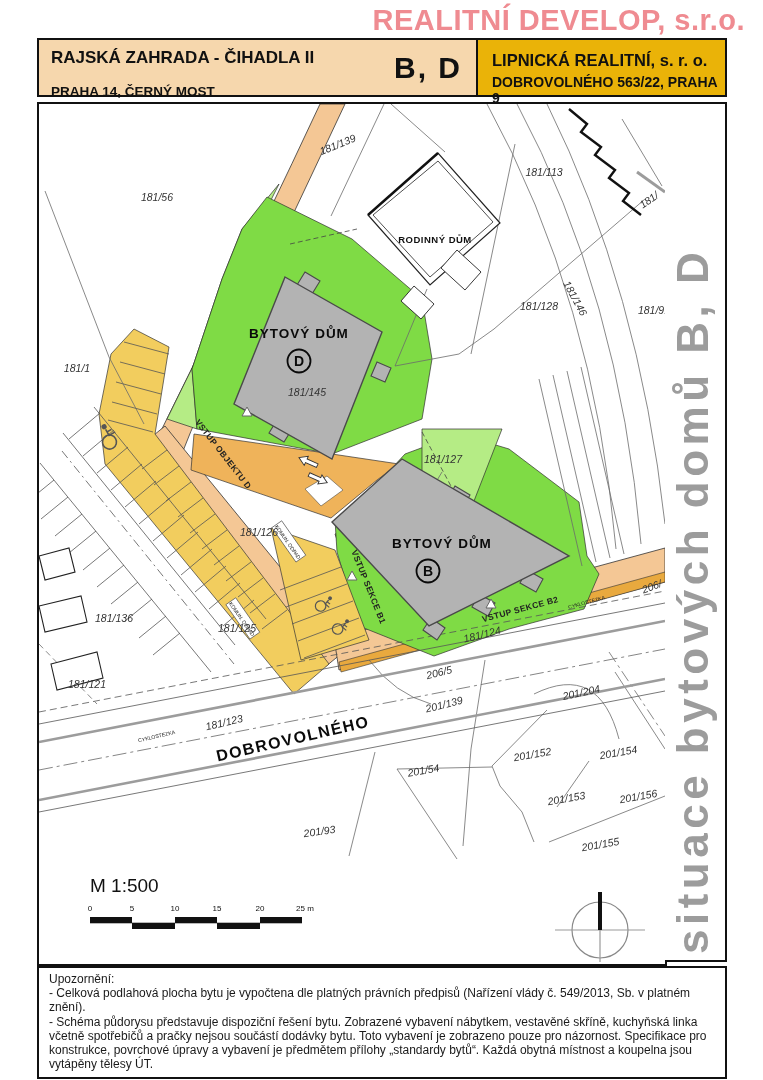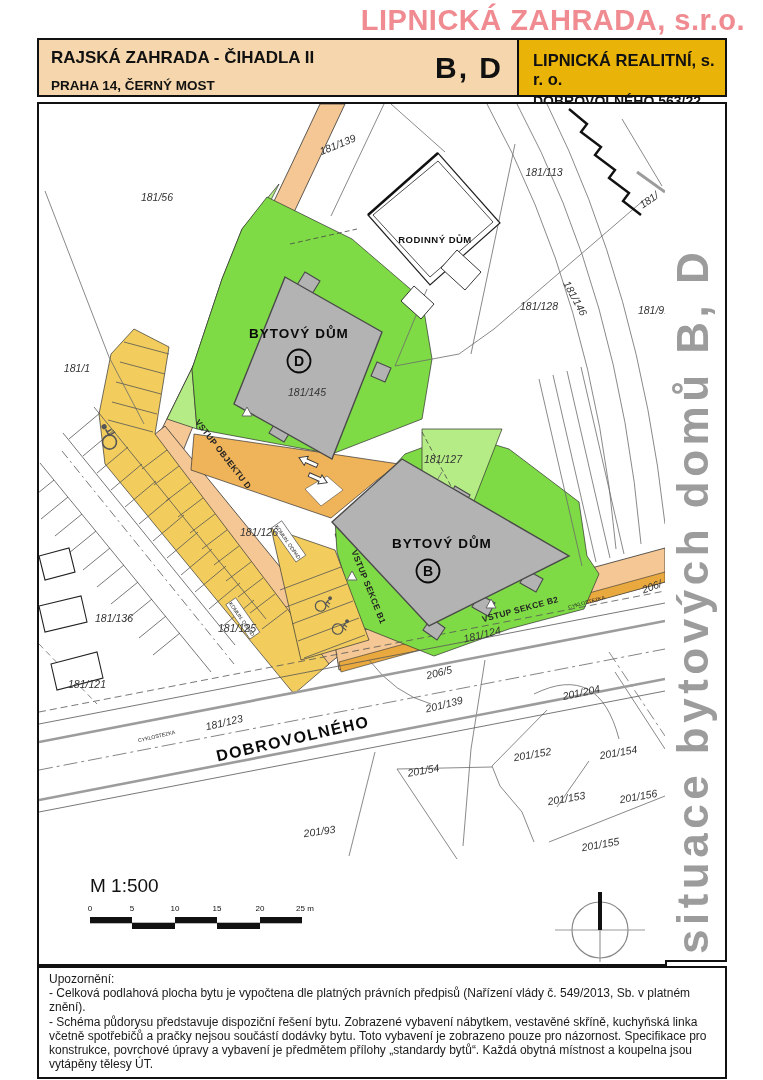--- a/index.html
+++ b/index.html
@@ -2,24 +2,24 @@
 <html><head>
 <meta charset="utf-8">
 <style>
   html,body{margin:0;padding:0;background:#fff;}
   .page{position:relative;width:763px;height:1080px;background:#fff;overflow:hidden;
         font-family:"Liberation Sans",sans-serif;color:#111;}
   .company-header{position:absolute;top:4px;right:18px;font-size:29px;font-weight:bold;
         color:#ef8b91;letter-spacing:.5px;white-space:nowrap;}
   .title-block{position:absolute;left:37px;top:38px;width:690px;height:59px;
         border:2px solid #111;display:flex;box-sizing:border-box;}
-  .tb-left{position:relative;width:478px;background:#f6d7ad;box-sizing:border-box;
+  .tb-left{position:relative;width:437px;background:#f6d7ad;box-sizing:border-box;
         padding:7px 0 0 12px;}
   .tb-title{font-size:17px;font-weight:bold;line-height:1.25;}
-  .tb-sub{font-size:13.5px;font-weight:bold;margin-top:10px;}
+  .tb-sub{font-size:13.5px;font-weight:bold;margin-top:16px;}
   .tb-codes{position:absolute;right:14px;top:50%;transform:translateY(-50%);
         font-size:30px;font-weight:bold;letter-spacing:2px;}
   .tb-right{flex:1;background:#eab308;border-left:2px solid #111;box-sizing:border-box;
         padding:11px 0 0 14px;}
   .tb-realtor{font-size:16.5px;font-weight:bold;}
   .tb-address{font-size:14px;font-weight:bold;margin-top:4px;}
   .map-box{position:absolute;left:37px;top:102px;width:626px;height:860px;
         border:2px solid #111;box-sizing:content-box;background:#fff;}
   .sidebar-strip{position:absolute;left:665px;top:102px;width:62px;height:860px;
         border:2px solid #111;border-left:0;box-sizing:border-box;background:#fff;}
@@ -41,21 +41,21 @@
   .st{font-size:8px;fill:#111;text-anchor:middle;}
   .pline{stroke:#6b6b6b;stroke-width:.8;fill:none;}
   .thin{stroke:#555;stroke-width:.8;fill:none;}
   .gray2{stroke:#9c9c9c;stroke-width:2.6;fill:none;}
 </style>
 </head>
 <body>
 
 <div class="page">
 
-  <div class="company-header">LIPNICKÁ ZAHRADA, s.r.o.</div>
+  <div class="company-header">REALITNÍ DEVELOP, s.r.o.</div>
 
   <div class="title-block">
     <div class="tb-left">
       <div class="tb-title">RAJSKÁ ZAHRADA - ČIHADLA II</div>
       <div class="tb-sub">PRAHA 14, ČERNÝ MOST</div>
       <div class="tb-codes">B, D</div>
     </div>
     <div class="tb-right">
       <div class="tb-realtor">LIPNICKÁ REALITNÍ, s. r. o.</div>
       <div class="tb-address">DOBROVOLNÉHO 563/22, PRAHA 9</div>

